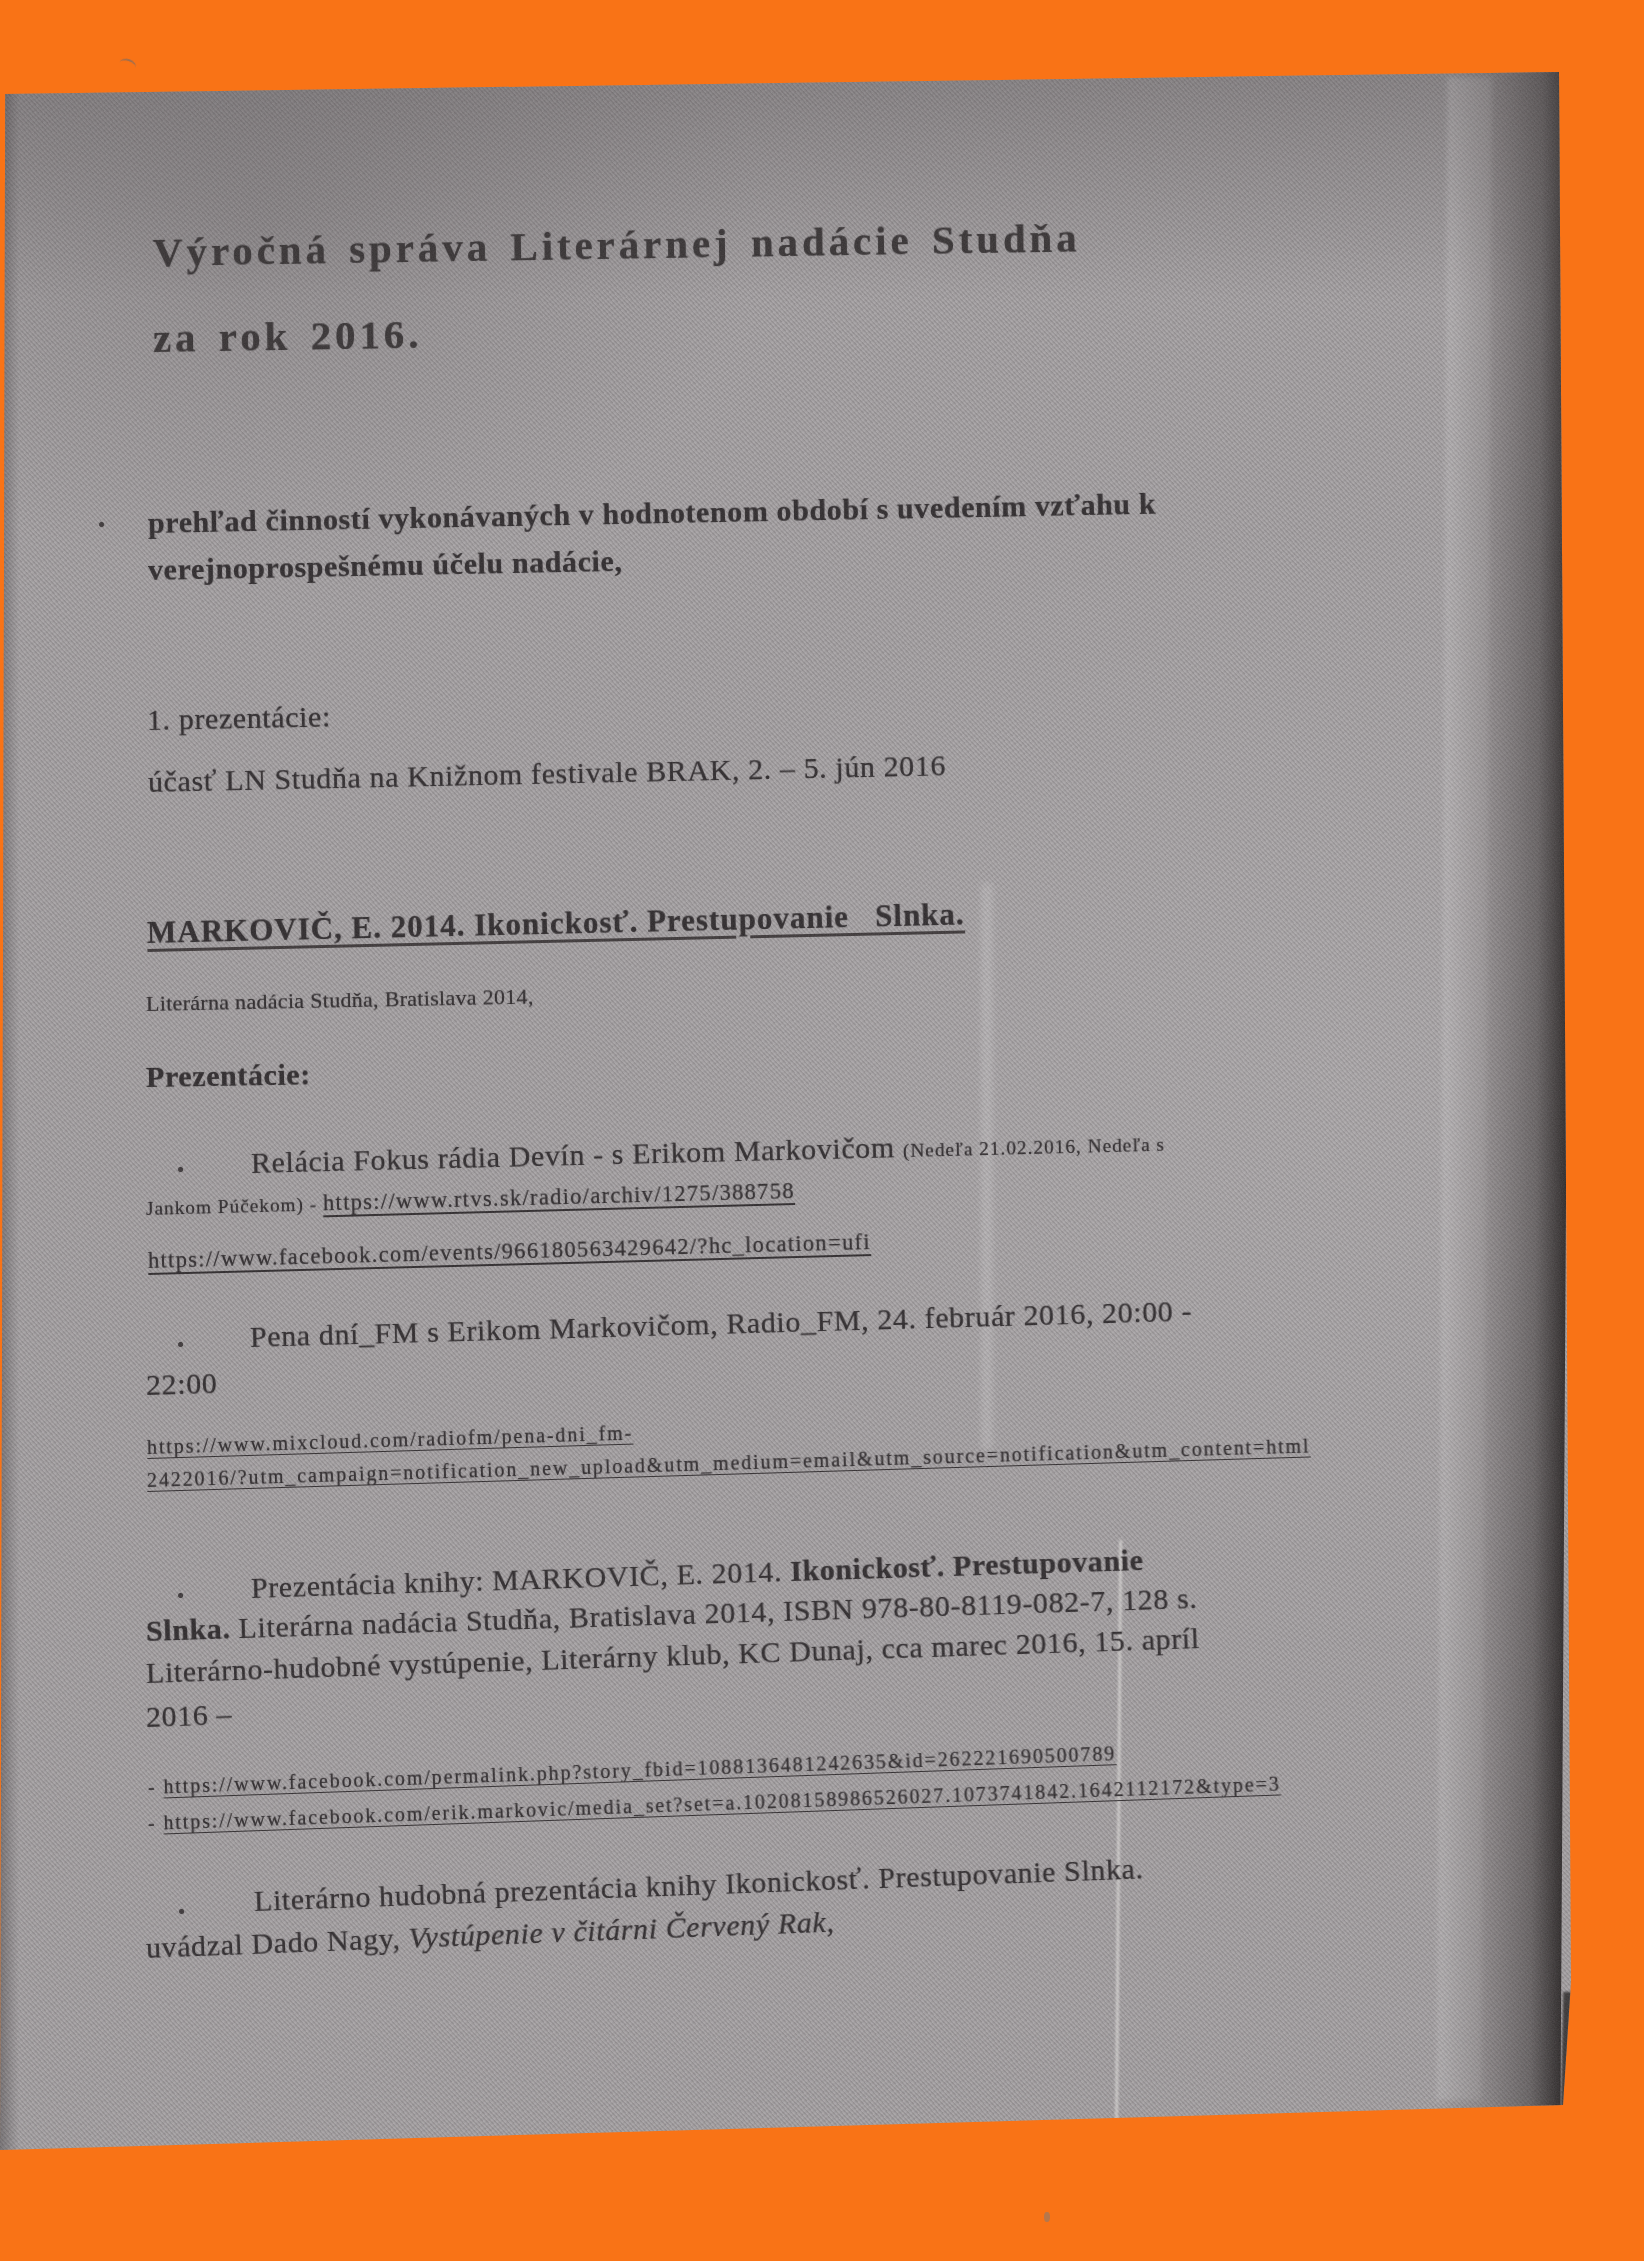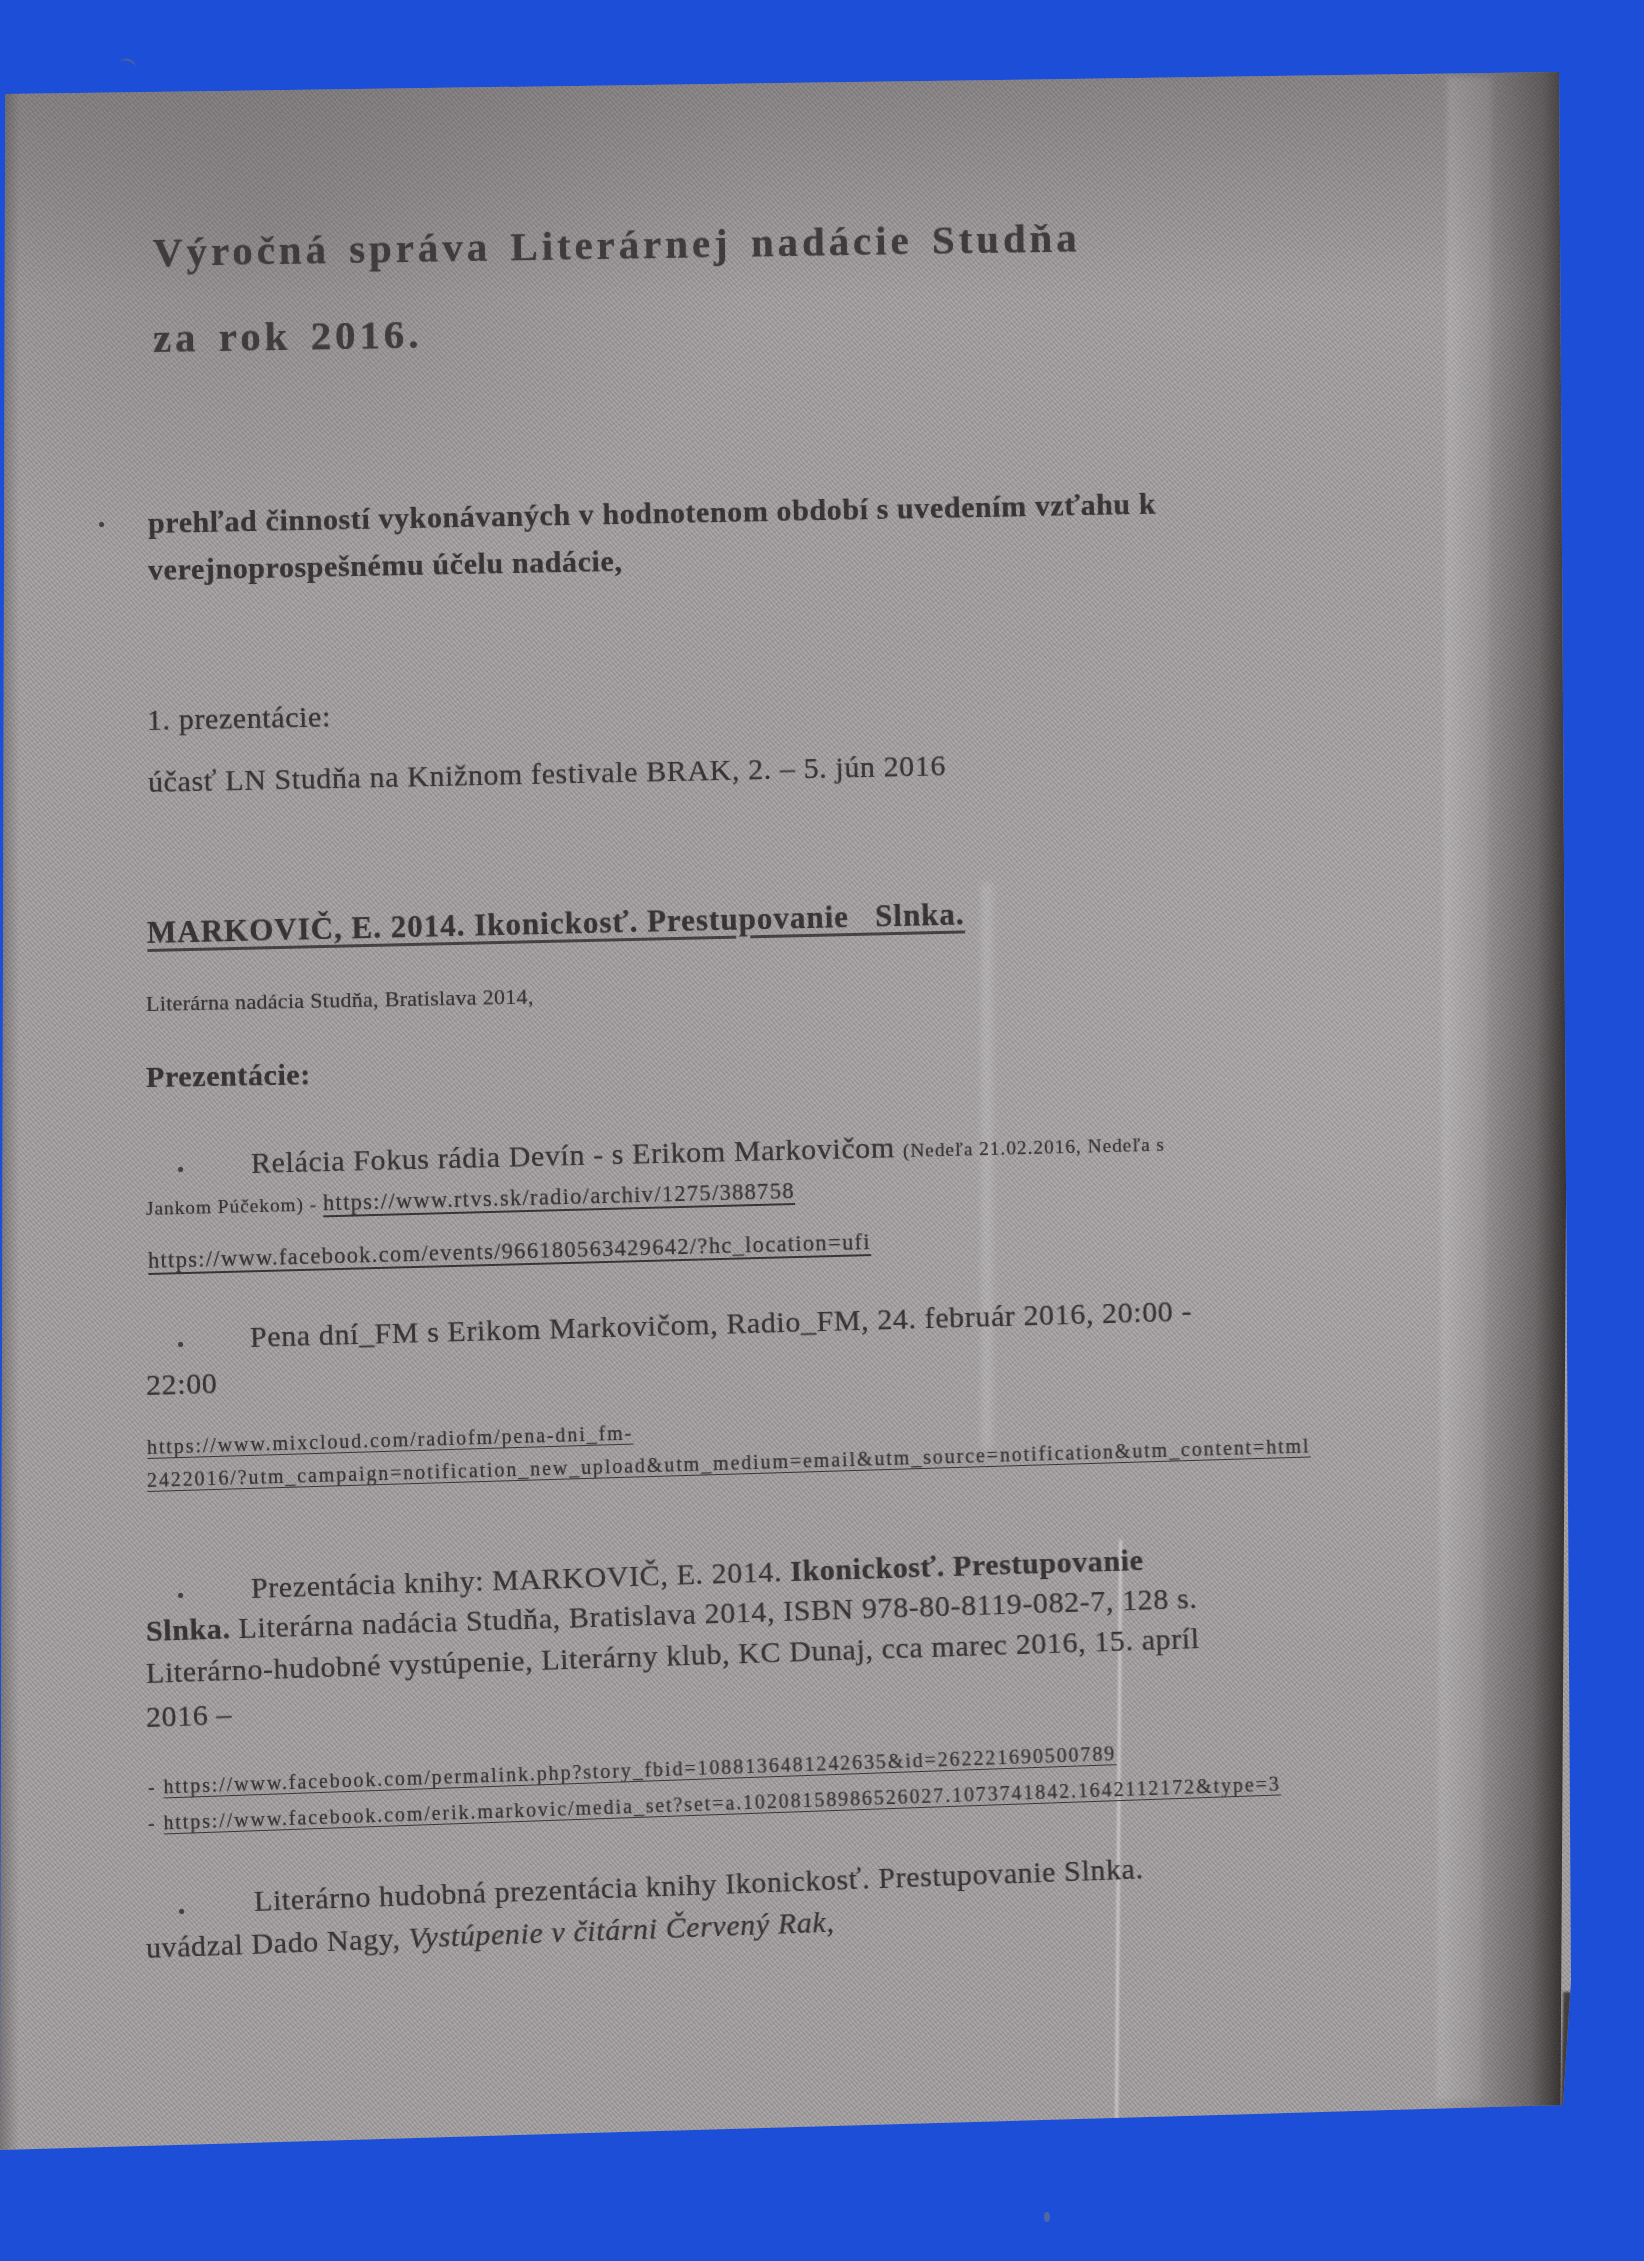--- a/index.html
+++ b/index.html
@@ -6,21 +6,21 @@
     margin: 0;
     padding: 0;
     background: #fdfdfc;
     font-family: "Liberation Serif", serif;
   }
   #canvas {
     position: relative;
     width: 1644px;
     height: 2261px;
     overflow: hidden;
-    background: #1d4ed8;
+    background: #f97316;
   }
   
   .scan {
     position: absolute;
     inset: 0;
     clip-path: polygon(5.2px 94px, 1559px 72px, 1571px 1981px, 1563px 2105px, 0px 2150px);
     background-color: var(--page_gray, #9c989a);
     background-image:
       radial-gradient(837px 580px at 16% 10%, rgba(62,57,59,0.20), rgba(62,57,59,0) 60%),
       radial-gradient(1095px 837px at 82% 48%, rgba(255,255,255,0.07), rgba(255,255,255,0) 70%),

